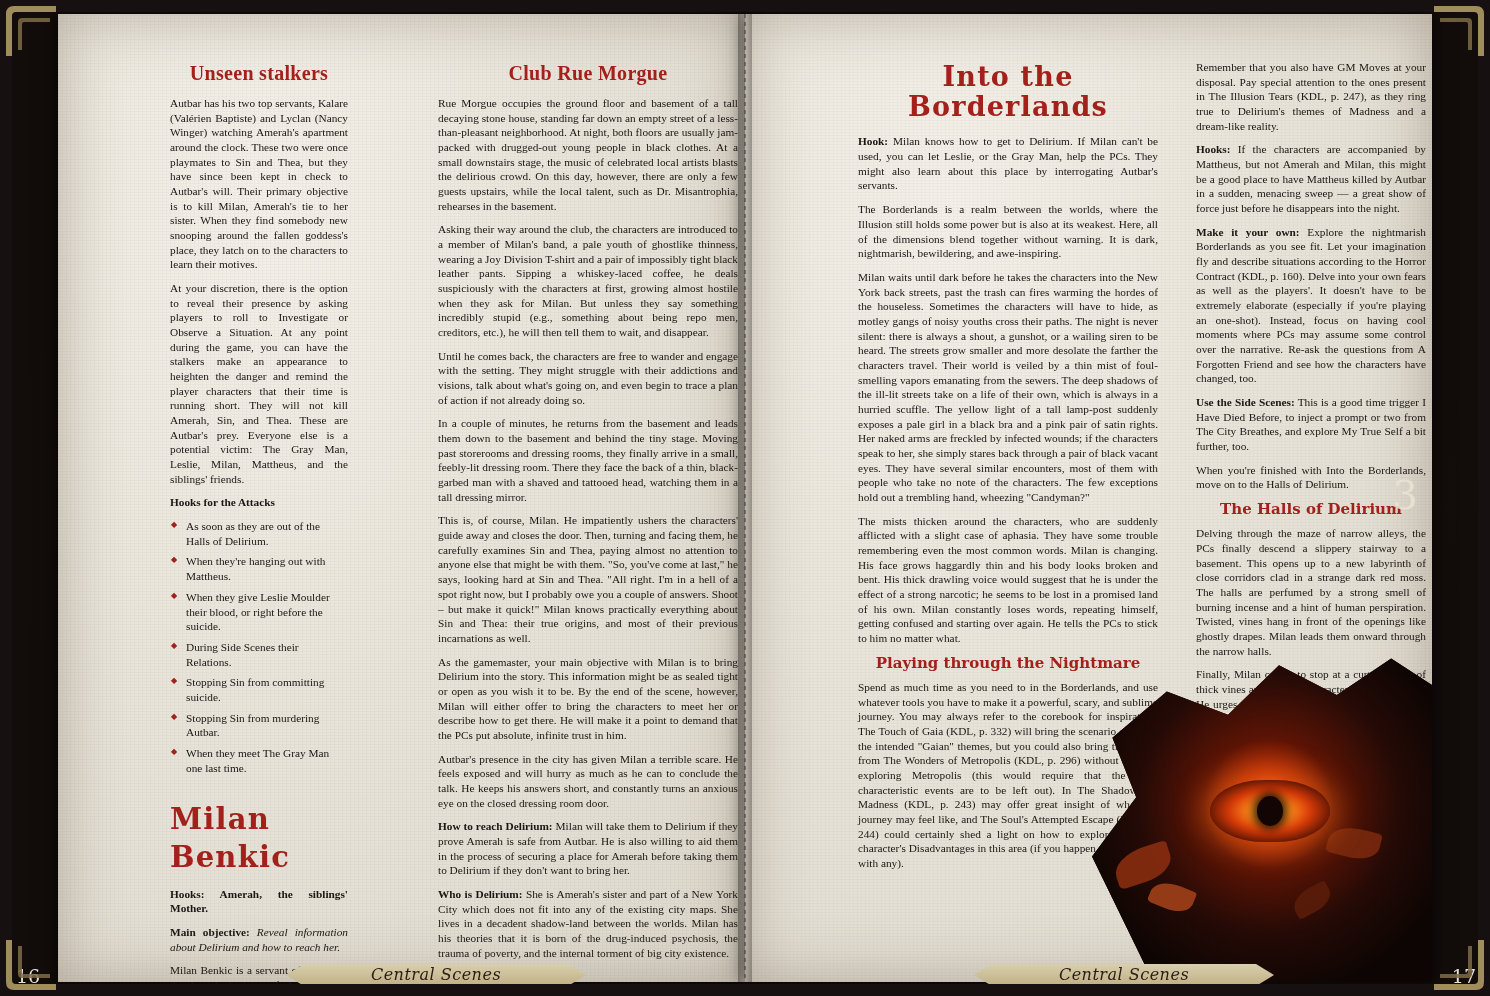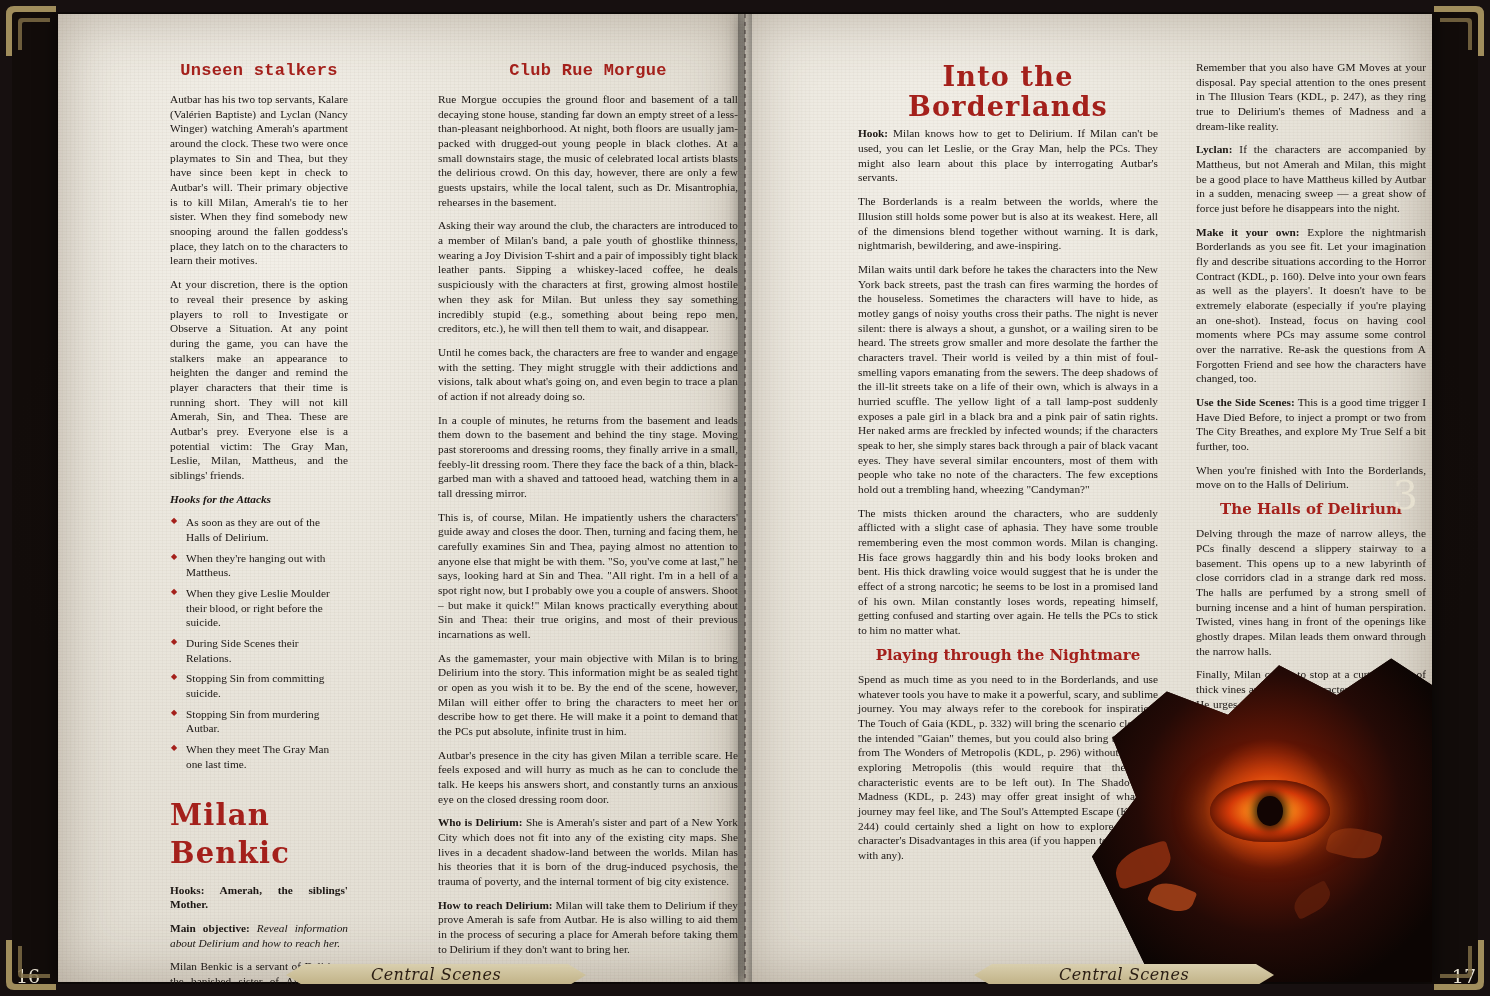--- a/index.html
+++ b/index.html
@@ -67,51 +67,51 @@
   .col{position:absolute;top:46px;font-size:11.3px;line-height:1.30;text-align:justify;}
   .col p{margin:0 0 9px 0;}
   .col p:last-child{margin-bottom:0;}
 
   .L1{left:112px;width:178px;}
   .L2{left:380px;width:300px;}
   .R1{left:800px;width:300px;}
   .R2{left:1138px;width:230px;}
 
   h2.sect{
-    font-family:Liberation Mono, monospace;
+    font-family:Liberation Serif, serif;
     color:#a4201b;
-    font-size:17px;
+    font-size:20px;
     letter-spacing:.3px;
     margin:0 0 10px 0;
     text-align:center;
     font-weight:700;
   }
   h1.big{
     font-family:"DejaVu Serif", serif;
     color:#a4201b;
     font-size:29px;
     letter-spacing:1.2px;
     margin:26px 0 10px 0;
     text-align:left;
     font-weight:700;
   }
-  h1.big.center{text-align:center;font-size:27px;line-height:1.12;margin:2px 0 4px 0;}
+  h1.big.center{text-align:center;font-size:27px;line-height:1.12;margin:2px 0 12px 0;}
   h3.sub{
     font-family:"DejaVu Serif", serif;
     color:#a4201b;
     font-size:15px;
     margin:5px 0 8px 0;
     font-weight:700;
     text-align:left;
     line-height:1.15;
   }
   h3.sub.center{text-align:center;}
   .ital{font-style:italic;}
   .bold{font-weight:700;}
-  .hooks-title{font-style:italic;font-weight:700;margin:12px 0 7px;}
+  .hooks-title{font-weight:700;margin:12px 0 7px;}
   ul.diam{list-style:none;margin:0 9px 9px 0;padding:0;}
   ul.diam li{
     position:relative;padding-left:16px;margin-bottom:6px;text-align:left;
   }
   ul.diam li:before{
     content:"\25C6";
     position:absolute;left:1px;top:0px;color:#a4201b;font-size:8px;line-height:1.55;
   }
 
   
@@ -229,37 +229,37 @@
 
     <div class="col L2">
       <h2 class="sect">Club Rue Morgue</h2>
       <p>Rue Morgue occupies the ground floor and basement of a tall decaying stone house, standing far down an empty street of a less-than-pleasant neighborhood. At night, both floors are usually jam-packed with drugged-out young people in black clothes. At a small downstairs stage, the music of celebrated local artists blasts the delirious crowd. On this day, however, there are only a few guests upstairs, while the local talent, such as Dr. Misantrophia, rehearses in the basement.</p>
       <p>Asking their way around the club, the characters are introduced to a member of Milan's band, a pale youth of ghostlike thinness, wearing a Joy Division T-shirt and a pair of impossibly tight black leather pants. Sipping a whiskey-laced coffee, he deals suspiciously with the characters at first, growing almost hostile when they ask for Milan. But unless they say something incredibly stupid (e.g., something about being repo men, creditors, etc.), he will then tell them to wait, and disappear.</p>
       <p>Until he comes back, the characters are free to wander and engage with the setting. They might struggle with their addictions and visions, talk about what's going on, and even begin to trace a plan of action if not already doing so.</p>
       <p>In a couple of minutes, he returns from the basement and leads them down to the basement and behind the tiny stage. Moving past storerooms and dressing rooms, they finally arrive in a small, feebly-lit dressing room. There they face the back of a thin, black-garbed man with a shaved and tattooed head, watching them in a tall dressing mirror.</p>
       <p>This is, of course, Milan. He impatiently ushers the characters' guide away and closes the door. Then, turning and facing them, he carefully examines Sin and Thea, paying almost no attention to anyone else that might be with them. "So, you've come at last," he says, looking hard at Sin and Thea. "All right. I'm in a hell of a spot right now, but I probably owe you a couple of answers. Shoot – but make it quick!" Milan knows practically everything about Sin and Thea: their true origins, and most of their previous incarnations as well.</p>
       <p>As the gamemaster, your main objective with Milan is to bring Delirium into the story. This information might be as sealed tight or open as you wish it to be. By the end of the scene, however, Milan will either offer to bring the characters to meet her or describe how to get there. He will make it a point to demand that the PCs put absolute, infinite trust in him.</p>
       <p>Autbar's presence in the city has given Milan a terrible scare. He feels exposed and will hurry as much as he can to conclude the talk. He keeps his answers short, and constantly turns an anxious eye on the closed dressing room door.</p>
+      <p><span class="bold">How to reach Delirium:</span><span> Milan will take them to Delirium if they prove Amerah is safe from Autbar. He is also willing to aid them in the process of securing a place for Amerah before taking them to Delirium if they don't want to bring her.</span></p>
       <p><span class="bold">Who is Delirium:</span><span> She is Amerah's sister and part of a New York City which does not fit into any of the existing city maps. She lives in a decadent shadow-land between the worlds. Milan has his theories that it is born of the drug-induced psychosis, the trauma of poverty, and the internal torment of big city existence.</span></p>
-      <p><span class="bold">How to reach Delirium:</span><span> Milan will take them to Delirium if they prove Amerah is safe from Autbar. He is also willing to aid them in the process of securing a place for Amerah before taking them to Delirium if they don't want to bring her.</span></p>
     </div>
 
     <div class="col R1">
       <h1 class="big center">Into the Borderlands</h1>
       <p><span class="bold">Hook:</span><span> Milan knows how to get to Delirium. If Milan can't be used, you can let Leslie, or the Gray Man, help the PCs. They might also learn about this place by interrogating Autbar's servants.</span></p>
       <p>The Borderlands is a realm between the worlds, where the Illusion still holds some power but is also at its weakest. Here, all of the dimensions blend together without warning. It is dark, nightmarish, bewildering, and awe-inspiring.</p>
       <p>Milan waits until dark before he takes the characters into the New York back streets, past the trash can fires warming the hordes of the houseless. Sometimes the characters will have to hide, as motley gangs of noisy youths cross their paths. The night is never silent: there is always a shout, a gunshot, or a wailing siren to be heard. The streets grow smaller and more desolate the farther the characters travel. Their world is veiled by a thin mist of foul-smelling vapors emanating from the sewers. The deep shadows of the ill-lit streets take on a life of their own, which is always in a hurried scuffle. The yellow light of a tall lamp-post suddenly exposes a pale girl in a black bra and a pink pair of satin rights. Her naked arms are freckled by infected wounds; if the characters speak to her, she simply stares back through a pair of black vacant eyes. They have several similar encounters, most of them with people who take no note of the characters. The few exceptions hold out a trembling hand, wheezing "Candyman?"</p>
       <p>The mists thicken around the characters, who are suddenly afflicted with a slight case of aphasia. They have some trouble remembering even the most common words. Milan is changing. His face grows haggardly thin and his body looks broken and bent. His thick drawling voice would suggest that he is under the effect of a strong narcotic; he seems to be lost in a promised land of his own. Milan constantly loses words, repeating himself, getting confused and starting over again. He tells the PCs to stick to him no matter what.</p>
       <h3 class="sub center">Playing through the Nightmare</h3>
       <p>Spend as much time as you need to in the Borderlands, and use whatever tools you have to make it a powerful, scary, and sublime journey. You may always refer to the corebook for inspiration: The Touch of Gaia (KDL, p. 332) will bring the scenario closer to the intended "Gaian" themes, but you could also bring the events from The Wonders of Metropolis (KDL, p. 296) without actually exploring Metropolis (this would require that the most characteristic events are to be left out). In The Shadows of Madness (KDL, p. 243) may offer great insight of what the journey may feel like, and The Soul's Attempted Escape (KDL, p. 244) could certainly shed a light on how to explore how the character's Disadvantages in this area (if you happen to be playing with any).</p>
     </div>
 
     <div class="col R2">
       <p>Remember that you also have GM Moves at your disposal. Pay special attention to the ones present in The Illusion Tears (KDL, p. 247), as they ring true to Delirium's themes of Madness and a dream-like reality.</p>
-      <p><span class="bold">Lyclan:</span><span> If the characters are accompanied by Mattheus, but not Amerah and Milan, this might be a good place to have Mattheus killed by Autbar in a sudden, menacing sweep — a great show of force just before he disappears into the night.</span></p>
+      <p><span class="bold">Hooks:</span><span> If the characters are accompanied by Mattheus, but not Amerah and Milan, this might be a good place to have Mattheus killed by Autbar in a sudden, menacing sweep — a great show of force just before he disappears into the night.</span></p>
       <p><span class="bold">Make it your own:</span><span> Explore the nightmarish Borderlands as you see fit. Let your imagination fly and describe situations according to the Horror Contract (KDL, p. 160). Delve into your own fears as well as the players'. It doesn't have to be extremely elaborate (especially if you're playing an one-shot). Instead, focus on having cool moments where PCs may assume some control over the narrative. Re-ask the questions from A Forgotten Friend and see how the characters have changed, too.</span></p>
       <p><span class="bold">Use the Side Scenes:</span><span> This is a good time trigger I Have Died Before, to inject a prompt or two from The City Breathes, and explore My True Self a bit further, too.</span></p>
       <p>When you're finished with Into the Borderlands, move on to the Halls of Delirium.</p>
       <h3 class="sub center">The Halls of Delirium</h3>
       <p>Delving through the maze of narrow alleys, the PCs finally descend a slippery stairway to a basement. This opens up to a new labyrinth of close corridors clad in a strange dark red moss. The halls are perfumed by a strong smell of burning incense and a hint of human perspiration. Twisted, vines hang in front of the openings like ghostly drapes. Milan leads them onward through the narrow halls.</p>
       <p>Finally, Milan comes to stop at a curtain made of thick vines and tells the characters to wait outside. He urges them not to provoke or test the woman. After what seems to be an eternity, he returns saying that Miss Delirium will receive them now. Then he ushers them inside.</p>
     </div>
 
     <div class="bigfolio">3</div>
   </div>

